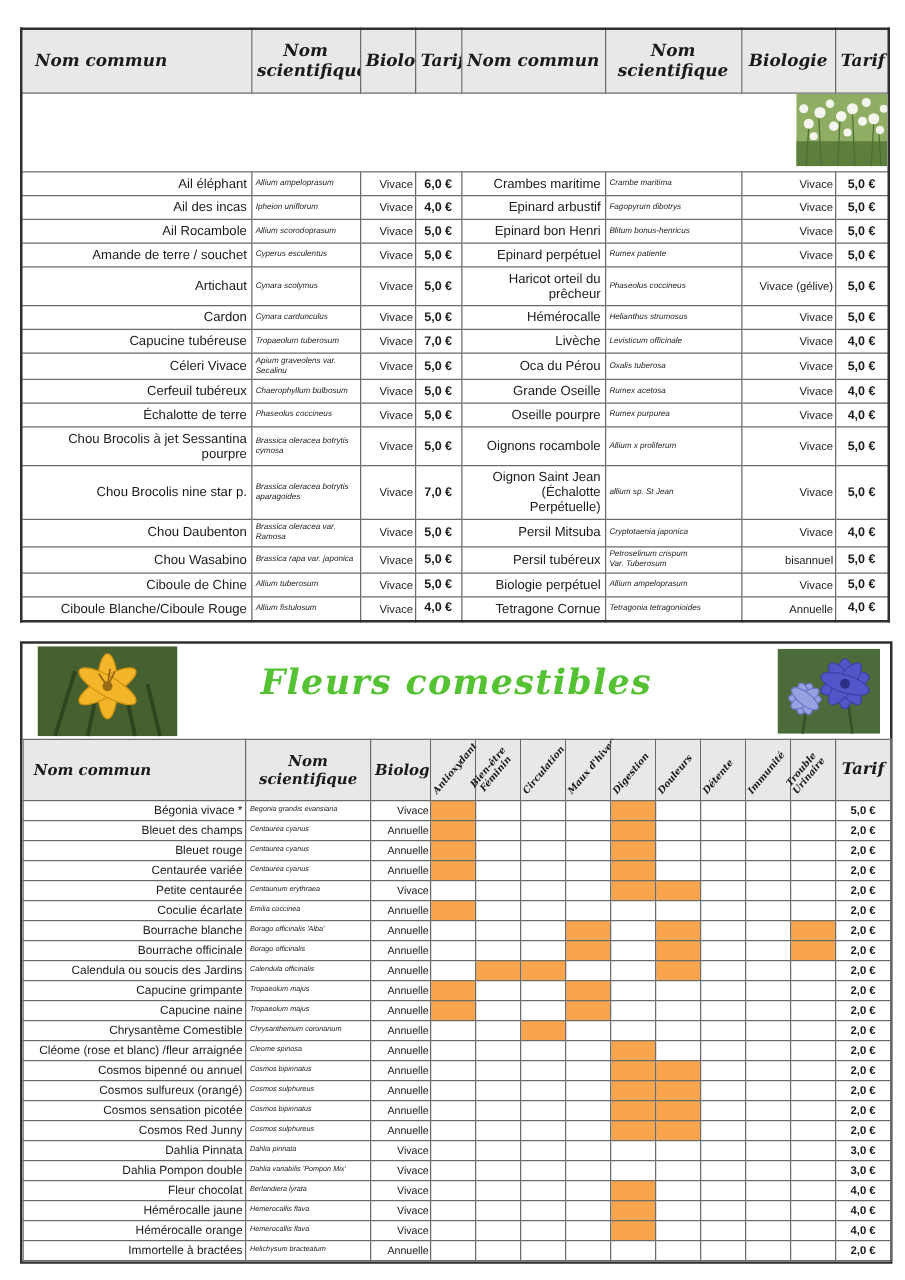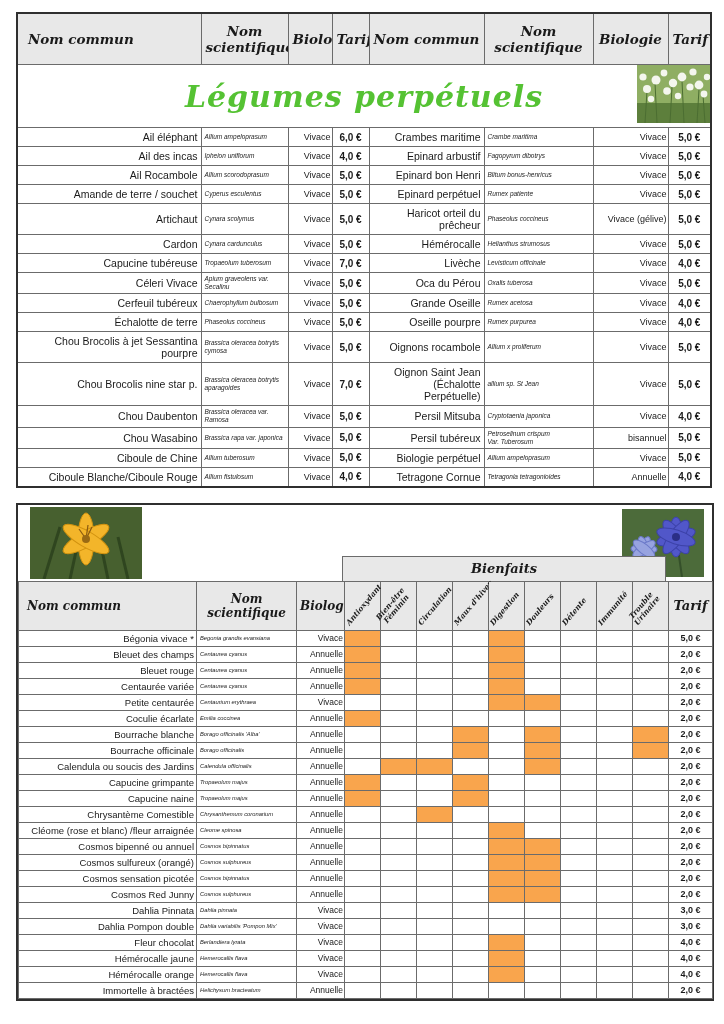--- a/index.html
+++ b/index.html
@@ -1,17 +1,17 @@
 <!DOCTYPE html>
 <html><head>
 <meta charset="utf-8">
 <style>
   html,body{margin:0;padding:0;background:#ffffff;}
   body{width:724px;height:1024px;font-family:"Liberation Sans",sans-serif;color:#1a1a1a;overflow:hidden;}
-  .sheet{position:relative;padding:12px 14px 0 16px;}
+  .sheet{position:relative;padding:22px 14px 0 16px;}
 
   
   table{border-collapse:collapse;table-layout:fixed;width:694px;background:#fff;}
   td,th{border:1px solid #6b6b6b;overflow:hidden;vertical-align:middle;}
   .hand{font-family:"DejaVu Serif",serif;font-style:italic;font-weight:700;}
   .gray{background:#e8e8e8;}
   .name{font-size:10.5px;text-align:right;padding:3px 3px 3px 6px;}
   .sci{font-size:6.5px;font-style:italic;color:#222;text-align:left;padding:2px 3px;white-space:pre-line;line-height:1.25;}
   .bio{font-size:9px;text-align:right;padding:2px 1px;}
   .price{font-size:10px;font-weight:700;text-align:center;padding:2px 2px;}
@@ -69,21 +69,20 @@
         <th class="gray hand">Nom scientifique</th>
         <th class="gray hand">Biologie</th>
         <th class="gray hand">Tarif</th>
         <th class="gray hand">Nom commun</th>
         <th class="gray hand">Nom scientifique</th>
         <th class="gray hand">Biologie</th>
         <th class="gray hand">Tarif</th>
       </tr>
       <tr>
         <td colspan="8" class="title-cell">
-          <span class="hand title-green">Légumes perpétuels</span>
           <span class="photo">
             <svg width="73" height="58" viewBox="0 0 73 58">
               <rect width="73" height="58" fill="#8fae63"></rect>
               <rect y="38" width="73" height="20" fill="#5d7f3c"></rect>
               <g stroke="#4c6e32" stroke-width="1">
                   <line x1="8" y1="58" x2="10" y2="26"></line>
                   <line x1="20" y1="58" x2="18" y2="18"></line>
                   <line x1="33" y1="58" x2="35" y2="22"></line>
                   <line x1="47" y1="58" x2="45" y2="16"></line>
                   <line x1="60" y1="58" x2="62" y2="24"></line>
@@ -292,20 +291,21 @@
             <ellipse rx="8" ry="26" transform="rotate(120)"></ellipse>
           </g>
           <g stroke="#8a5a10" stroke-width="1.2" transform="translate(56,32)">
               <line x1="0" y1="0" x2="6" y2="-12"></line>
               <line x1="0" y1="0" x2="-7" y2="-10"></line>
               <line x1="0" y1="0" x2="2" y2="-14"></line>
             </g>
           <circle cx="56" cy="32" r="4" fill="#9a6a14"></circle>
         </svg>
       </span>
+      <span class="t2title hand title-green">Fleurs comestibles</span>
       <span class="photo-r">
         <svg width="82" height="68" viewBox="0 0 82 68">
           <rect width="82" height="68" fill="#4c6b3a"></rect>
           <g stroke="#35502a" stroke-width="2">
               <line x1="20" y1="68" x2="26" y2="30"></line>
               <line x1="60" y1="68" x2="54" y2="26"></line>
             </g>
           <g transform="translate(54,28)" fill="#5157c9" stroke="#3c42a8" stroke-width="1">
             <ellipse rx="7" ry="20" transform="rotate(0)"></ellipse>
               <ellipse rx="7" ry="20" transform="rotate(72)"></ellipse>
@@ -316,21 +316,20 @@
           <circle cx="54" cy="28" r="4" fill="#2b2f86"></circle>
           <g transform="translate(22,40)" fill="#97a3e0" stroke="#6b79c8" stroke-width="1">
             <ellipse rx="5" ry="13" transform="rotate(20)"></ellipse>
               <ellipse rx="5" ry="13" transform="rotate(92)"></ellipse>
               <ellipse rx="5" ry="13" transform="rotate(164)"></ellipse>
               <ellipse rx="5" ry="13" transform="rotate(236)"></ellipse>
               <ellipse rx="5" ry="13" transform="rotate(308)"></ellipse>
           </g>
         </svg>
       </span>
-      <div class="bienfaits-box hand">Bienfaits</div>
     </div>
 
     <table class="t2">
       <colgroup>
         <col style="width:178px">
           <col style="width:100px">
           <col style="width:48px">
         <col style="width:36px">
           <col style="width:36px">
           <col style="width:36px">

